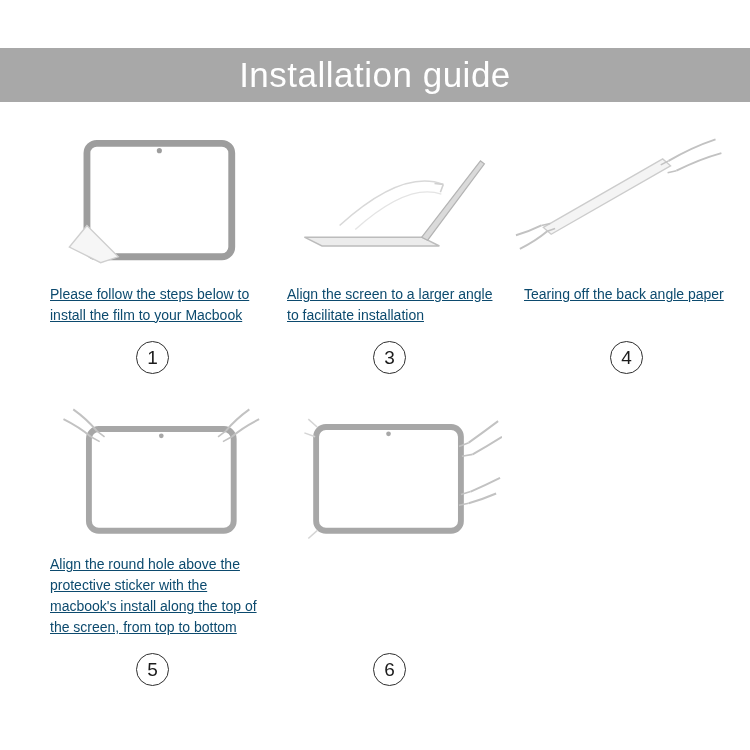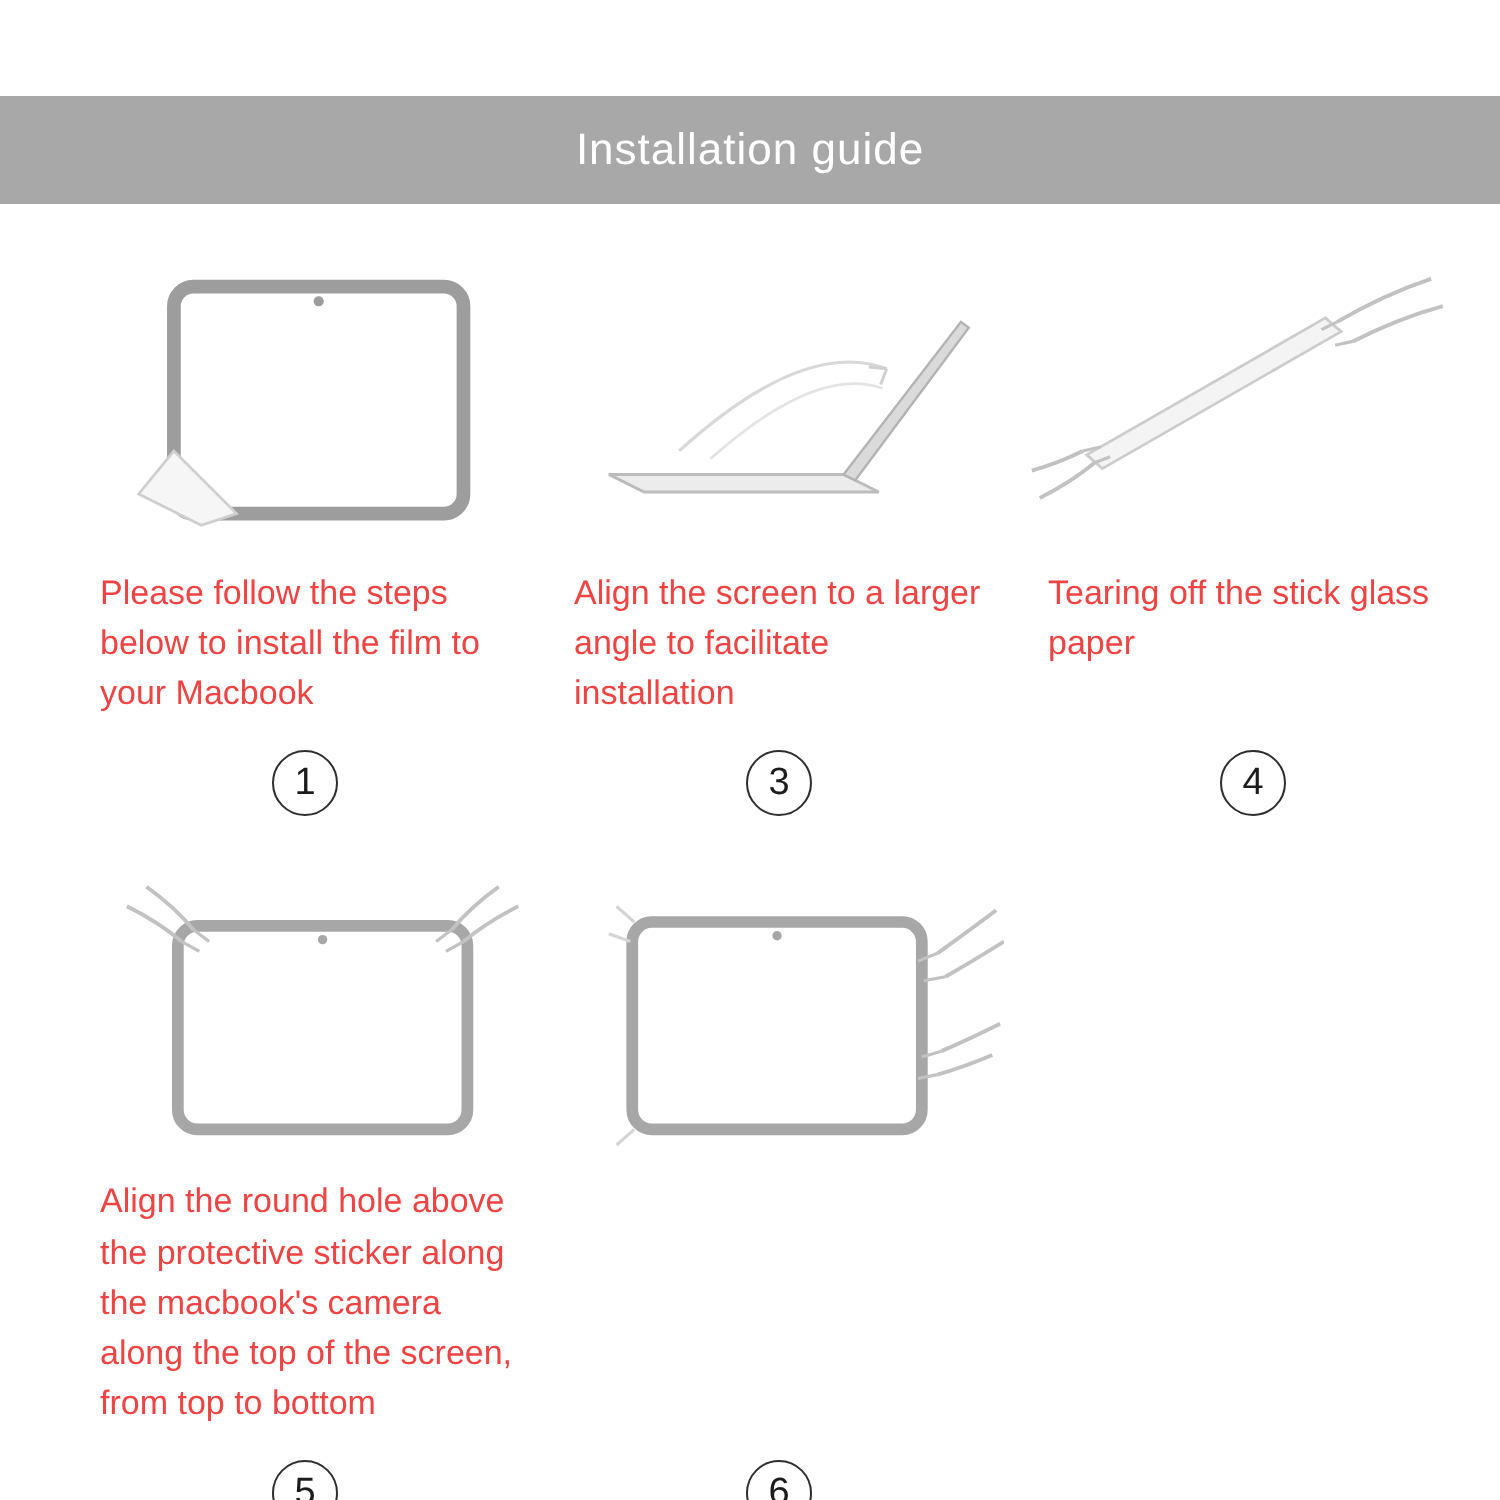--- a/index.html
+++ b/index.html
@@ -6,39 +6,39 @@
   .page{
     width:750px;height:750px;margin:0 auto;background:#ffffff;
     font-family:"Liberation Sans", sans-serif;color:#1f1f1f;
     overflow:hidden;box-sizing:border-box;
   }
   .header{
     margin-top:48px;height:54px;background:#a8a8a8;
     display:flex;align-items:center;justify-content:center;
   }
   .header .title{
-    color:#ffffff;font-size:22px;font-weight:400;letter-spacing:.5px;
+    color:#ffffff;font-size:35px;font-weight:400;letter-spacing:.5px;
   }
   .steps{
     display:grid;
     grid-template-columns:1fr 1.12fr 1.08fr;
     padding:26px 22px 0 34px;
     row-gap:14px;
   }
   .step{
     display:flex;flex-direction:column;align-items:stretch;
     padding:0 6px;box-sizing:border-box;
   }
   .illus{
     height:148px;display:flex;align-items:center;justify-content:center;
   }
   .illus svg{display:block;}
   .caption{
     margin-top:8px;padding:0 4px 0 10px;
-    font-size:17px;line-height:1.48;color:#ef4444;text-align:left;
+    font-size:14px;line-height:1.48;color:#0c4a6e;text-align:left;text-decoration:underline;
   }
   .numwrap{
     margin-top:auto;display:flex;justify-content:center;
     padding:16px 0 10px 0;
   }
   .numcircle{
     width:33px;height:33px;border:1.6px solid #2e2e2e;border-radius:50%;
     display:flex;align-items:center;justify-content:center;
     font-size:19px;color:#1c1c1c;box-sizing:border-box;
   }
@@ -91,40 +91,40 @@
         <svg width="225" height="140" viewBox="0 0 230 140">
           <path d="M30 96 L152 26 L160 33 L38 103 Z" fill="#f4f4f4" stroke="#cccccc" stroke-width="1.4"></path>
           <path d="M206 6 Q182 14 158 28" fill="none" stroke="#c2c2c2" stroke-width="2"></path>
           <path d="M212 20 Q190 26 166 38" fill="none" stroke="#c2c2c2" stroke-width="2"></path>
           <path d="M158 28 l-8 4 M166 38 l-9 2" stroke="#c2c2c2" stroke-width="1.6"></path>
           <path d="M6 118 Q22 110 34 100" fill="none" stroke="#c2c2c2" stroke-width="2"></path>
           <path d="M2 104 Q16 100 28 94" fill="none" stroke="#c2c2c2" stroke-width="2"></path>
           <path d="M34 100 l8 -3 M28 94 l9 -2" stroke="#c2c2c2" stroke-width="1.6"></path>
         </svg>
       </div>
-      <div class="caption">Tearing off the stick glass paper</div>
+      <div class="caption">Tearing off the back angle paper</div>
       <div class="numwrap">
         <span class="numcircle">4</span>
       </div>
     </div>
 
     <div class="step">
       <div class="illus">
         <svg width="225" height="140" viewBox="0 0 230 140">
           <rect x="50" y="26" width="148" height="104" rx="10" fill="#ffffff" stroke="#a7a7a7" stroke-width="6"></rect>
           <circle cx="124" cy="33" r="2.4" fill="#a7a7a7"></circle>
           <path d="M34 6 Q48 16 58 28" fill="none" stroke="#c2c2c2" stroke-width="2"></path>
           <path d="M24 16 Q40 24 52 34" fill="none" stroke="#c2c2c2" stroke-width="2"></path>
           <path d="M58 28 l8 6 M52 34 l9 5" stroke="#c2c2c2" stroke-width="1.6"></path>
           <path d="M214 6 Q200 16 190 28" fill="none" stroke="#c2c2c2" stroke-width="2"></path>
           <path d="M224 16 Q208 24 196 34" fill="none" stroke="#c2c2c2" stroke-width="2"></path>
           <path d="M190 28 l-8 6 M196 34 l-9 5" stroke="#c2c2c2" stroke-width="1.6"></path>
         </svg>
       </div>
-      <div class="caption">Align the round hole above the protective sticker along the macbook's camera along the top of the screen, from top to bottom</div>
+      <div class="caption">Align the round hole above the protective sticker with the macbook's install along the top of the screen, from top to bottom</div>
       <div class="numwrap">
         <span class="numcircle">5</span>
       </div>
     </div>
 
     <div class="step">
       <div class="illus">
         <svg width="225" height="140" viewBox="0 0 230 140">
           <rect x="40" y="24" width="148" height="106" rx="10" fill="#ffffff" stroke="#a7a7a7" stroke-width="6"></rect>
           <circle cx="114" cy="31" r="2.4" fill="#a7a7a7"></circle>

